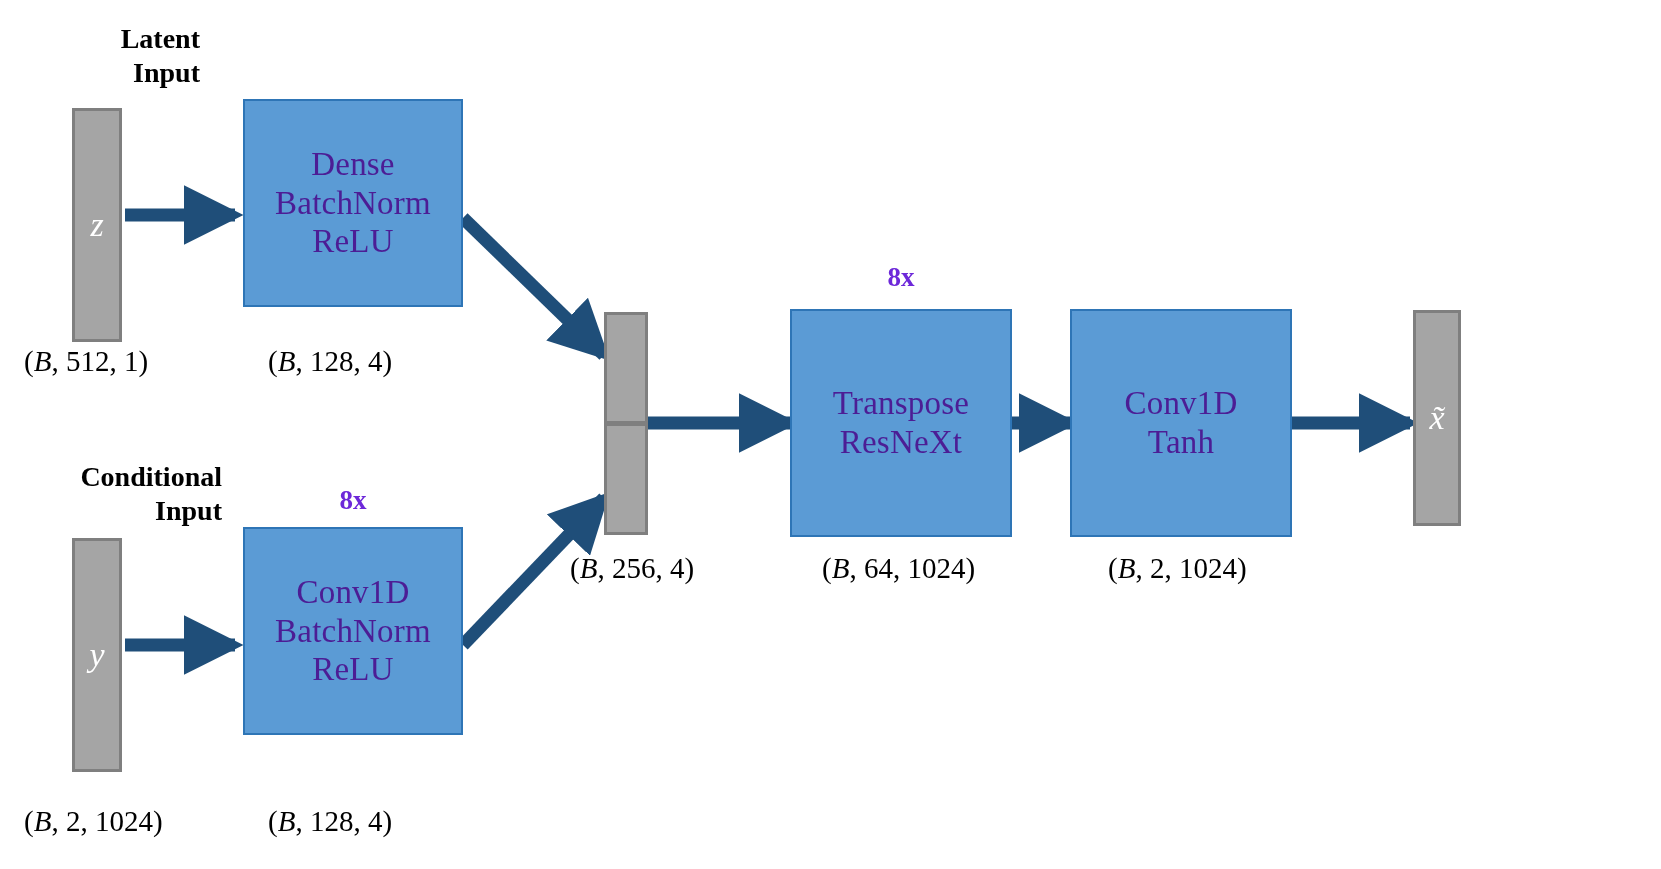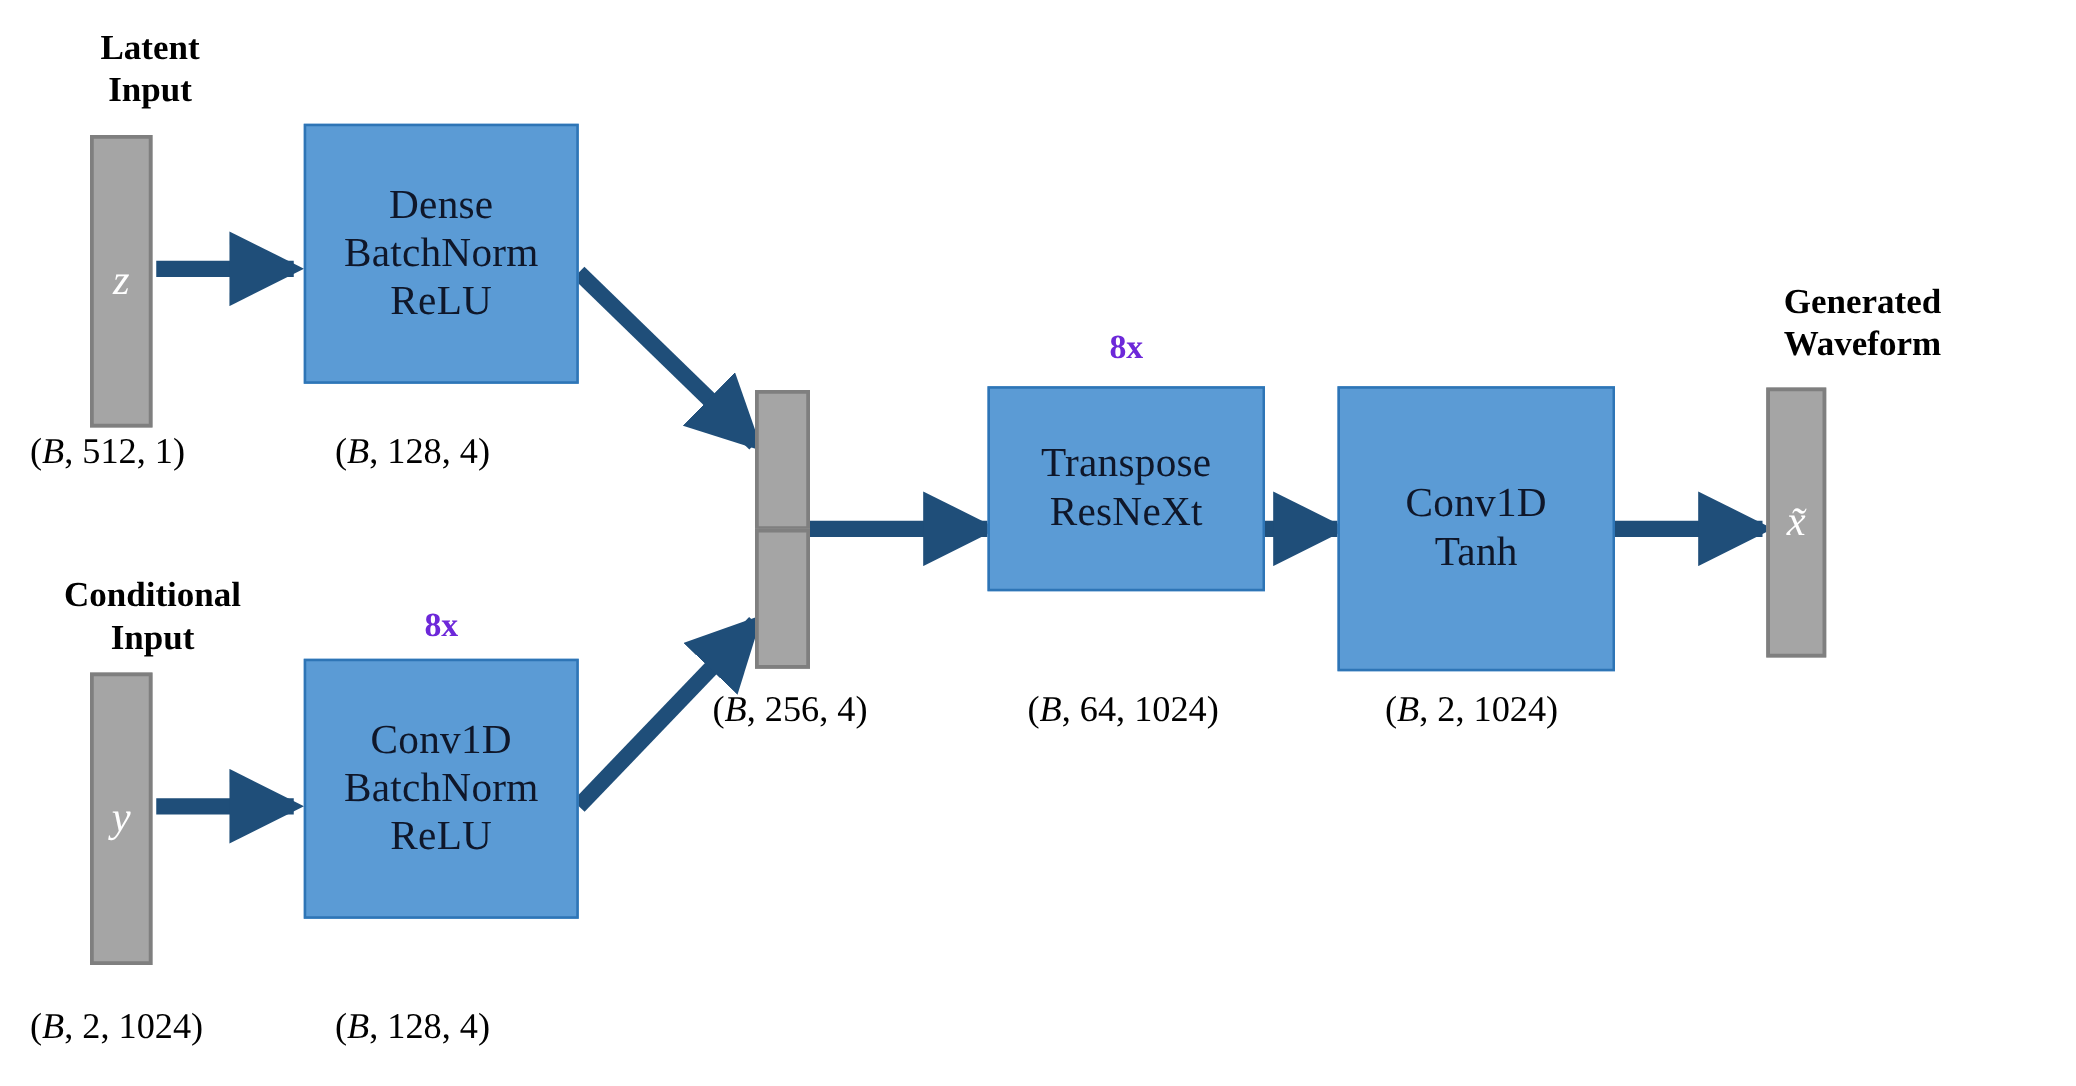--- a/index.html
+++ b/index.html
@@ -33,21 +33,21 @@
   }
   .gray-box {
     background: #a5a5a5;
     border: 3px solid #7f7f7f;
   }
   .blue-box {
     background: #5b9bd5;
     border: 2px solid #2e75b6;
   }
   .box-text {
-    color: #0f172a;
+    color: #4c1d95;
     font-size: 33px;
     line-height: 1.18;
     white-space: pre-line;
     letter-spacing: 0.2px;
   }
   .var-text {
     color: #ffffff;
     font-size: 34px;
     font-style: italic;
     font-family: "Liberation Serif", "DejaVu Serif", serif;
@@ -59,21 +59,21 @@
     white-space: nowrap;
   }
   .caption .ital {
     font-style: italic;
   }
   .head-label {
     position: absolute;
     font-size: 28px;
     font-weight: bold;
     color: #000000;
-    text-align: center;
+    text-align: right;
     line-height: 1.22;
     white-space: pre-line;
   }
   .rep-label {
     position: absolute;
     font-size: 27px;
     font-weight: bold;
     color: #6d28d9;
     text-align: center;
     white-space: nowrap;
@@ -142,34 +142,32 @@
 
   <div class="caption" style="left:268px; top:805px;">(<span class="ital">B</span>, 128, 4)</div>
 
   <div class="node gray-box" style="left:604px; top:312px; width:44px; height:112px;"></div>
   <div class="node gray-box" style="left:604px; top:423px; width:44px; height:112px;"></div>
 
   <div class="caption" style="left:570px; top:552px;">(<span class="ital">B</span>, 256, 4)</div>
 
   <div class="rep-label" style="left:790px; top:262px; width:222px;">8x</div>
 
-  <div class="node blue-box" style="left:790px; top:309px; width:222px; height:164px;align-items:center;">
+  <div class="node blue-box" style="left:790px; top:309px; width:222px; height:228px;align-items:center;">
     <span class="box-text">Transpose
 ResNeXt</span>
   </div>
 
   <div class="caption" style="left:822px; top:552px;">(<span class="ital">B</span>, 64, 1024)</div>
 
   <div class="node blue-box" style="left:1070px; top:309px; width:222px; height:228px;">
     <span class="box-text">Conv1D
 Tanh</span>
   </div>
 
   <div class="caption" style="left:1108px; top:552px;">(<span class="ital">B</span>, 2, 1024)</div>
 
-  <div class="head-label" style="left:1370px; top:225px; width:240px;">Generated
-Waveform</div>
 
   <div class="node gray-box" style="left:1413px; top:310px; width:48px; height:216px;">
     <span class="var-text">x̃</span>
   </div>
 
 </div>
 
 </body></html>

